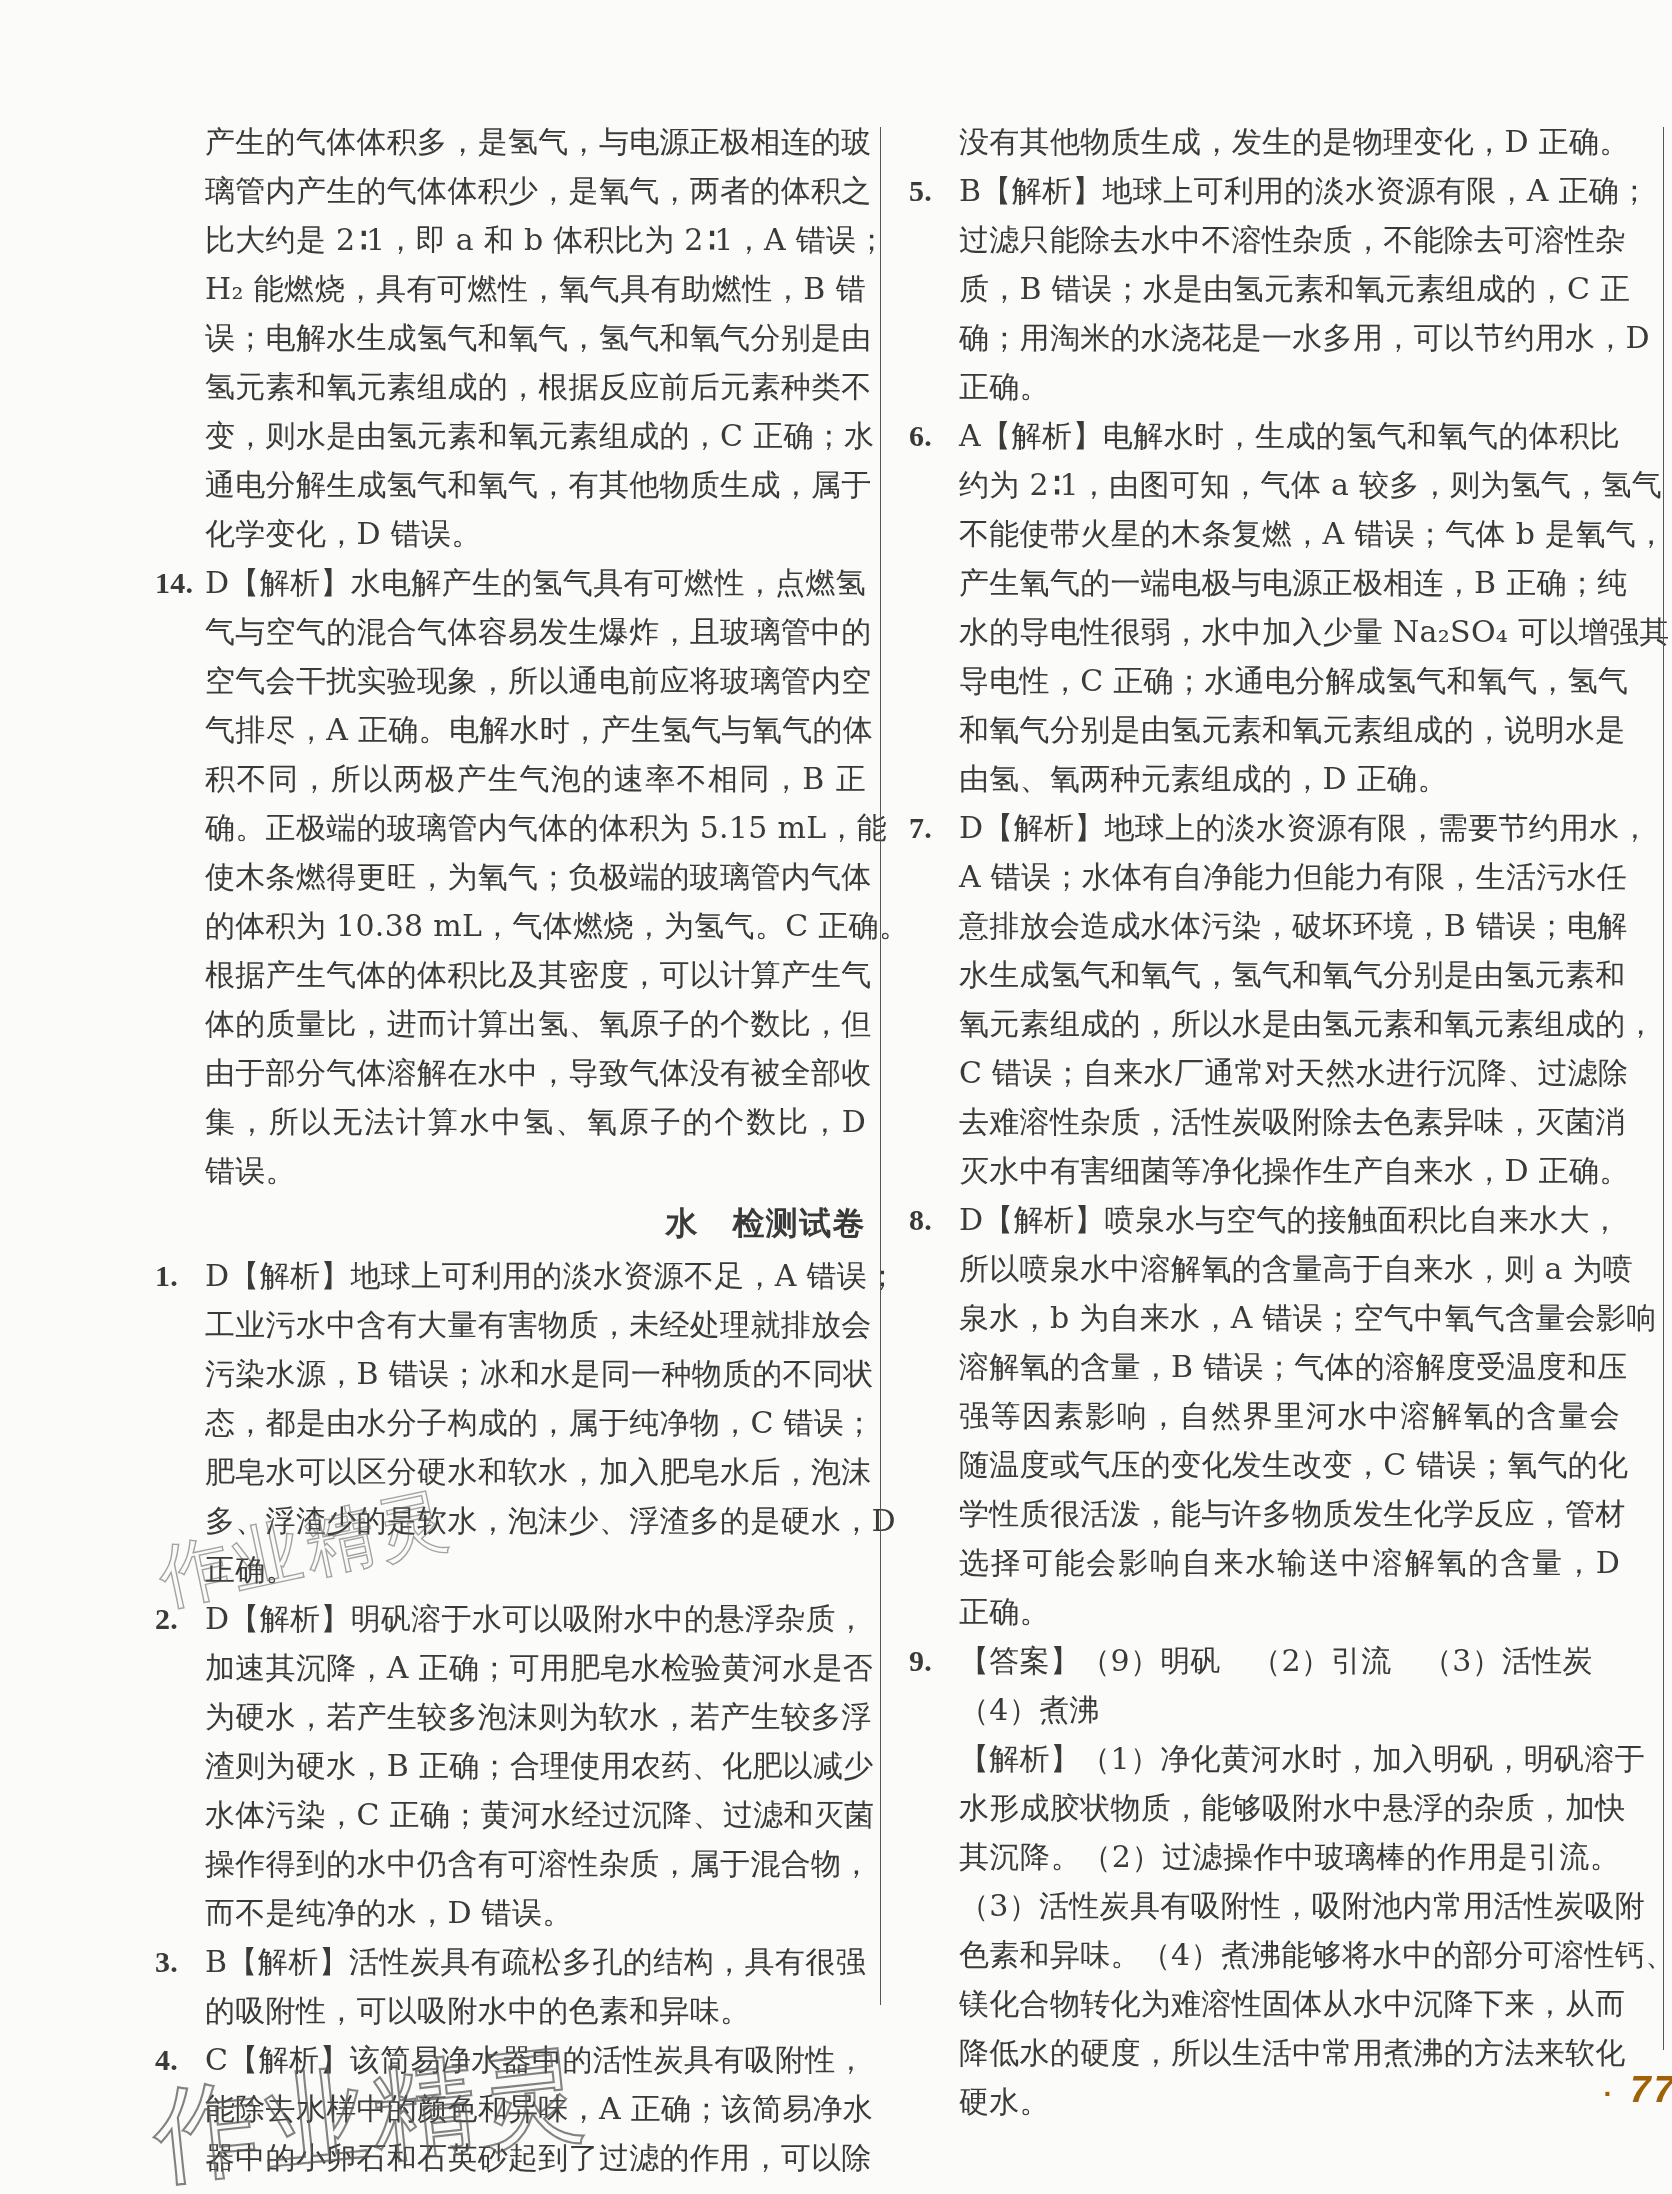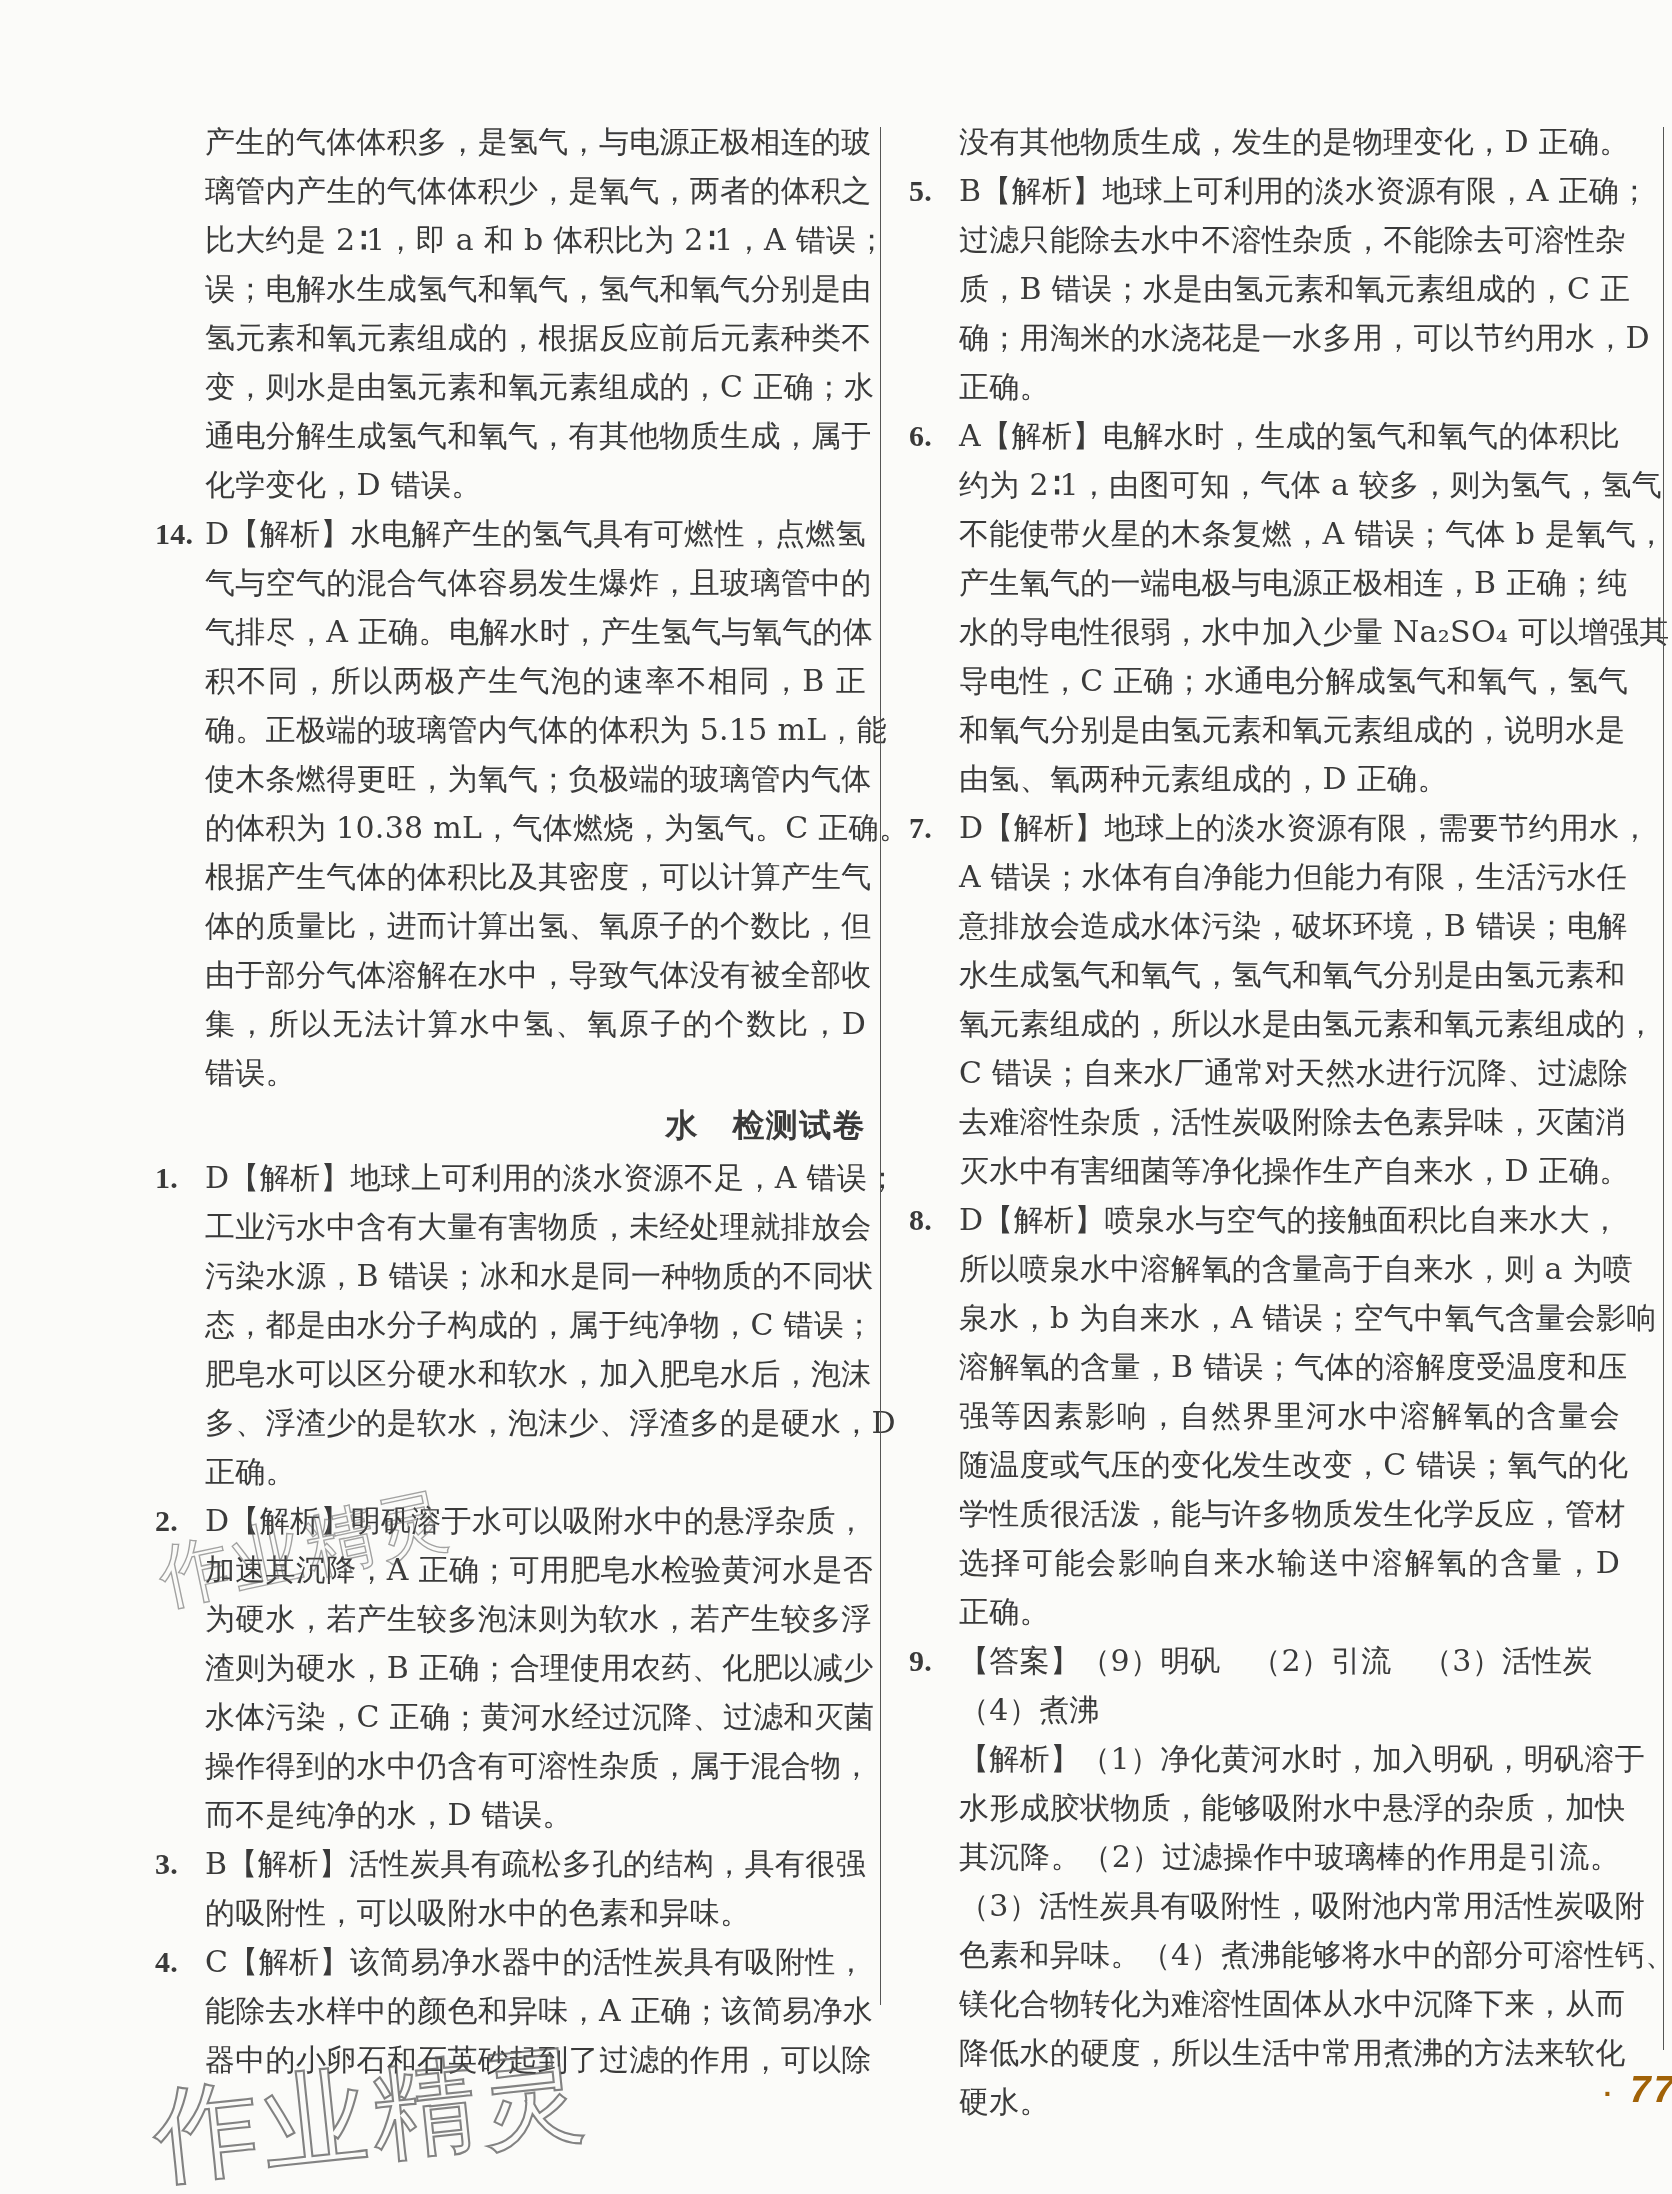--- a/index.html
+++ b/index.html
@@ -38,27 +38,29 @@
   .wm2 { left: 153px; top: 2045px; }
 </style>
 </head>
 <body>
 
 <div class="col col-left">
   <div id="left-lines-1">
       <div class="line ind"><span>产生的气体体积多，是氢气，与电源正极相连的玻</span></div>
       <div class="line ind"><span>璃管内产生的气体体积少，是氧气，两者的体积之</span></div>
       <div class="line ind"><span>比大约是 2∶1，即 a 和 b 体积比为 2∶1，A 错误；</span></div>
+      <div class="line ind"><span>H₂ 能燃烧，具有可燃性，氧气具有助燃性，B 错</span></div>
       <div class="line ind"><span>误；电解水生成氢气和氧气，氢气和氧气分别是由</span></div>
       <div class="line ind"><span>氢元素和氧元素组成的，根据反应前后元素种类不</span></div>
       <div class="line ind"><span>变，则水是由氢元素和氧元素组成的，C 正确；水</span></div>
       <div class="line ind"><span>通电分解生成氢气和氧气，有其他物质生成，属于</span></div>
       <div class="line ind last"><span>化学变化，D 错误。</span></div>
       <div class="line"><span class="num">14.</span><span>D【解析】水电解产生的氢气具有可燃性，点燃氢</span></div>
       <div class="line ind"><span>气与空气的混合气体容易发生爆炸，且玻璃管中的</span></div>
+      <div class="line ind"><span>空气会干扰实验现象，所以通电前应将玻璃管内空</span></div>
       <div class="line ind"><span>气排尽，A 正确。电解水时，产生氢气与氧气的体</span></div>
       <div class="line ind"><span>积不同，所以两极产生气泡的速率不相同，B 正</span></div>
       <div class="line ind"><span>确。正极端的玻璃管内气体的体积为 5.15 mL，能</span></div>
       <div class="line ind"><span>使木条燃得更旺，为氧气；负极端的玻璃管内气体</span></div>
       <div class="line ind"><span>的体积为 10.38 mL，气体燃烧，为氢气。C 正确。</span></div>
       <div class="line ind"><span>根据产生气体的体积比及其密度，可以计算产生气</span></div>
       <div class="line ind"><span>体的质量比，进而计算出氢、氧原子的个数比，但</span></div>
       <div class="line ind"><span>由于部分气体溶解在水中，导致气体没有被全部收</span></div>
       <div class="line ind"><span>集，所以无法计算水中氢、氧原子的个数比，D</span></div>
       <div class="line ind last"><span>错误。</span></div>

